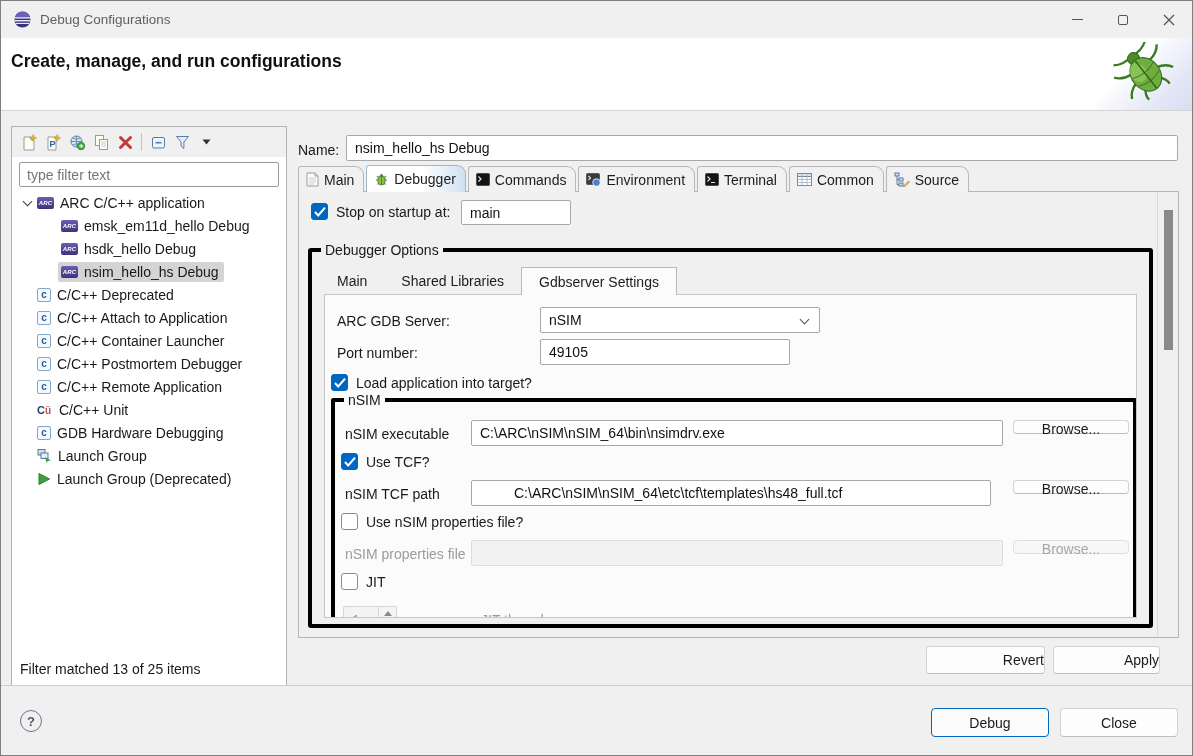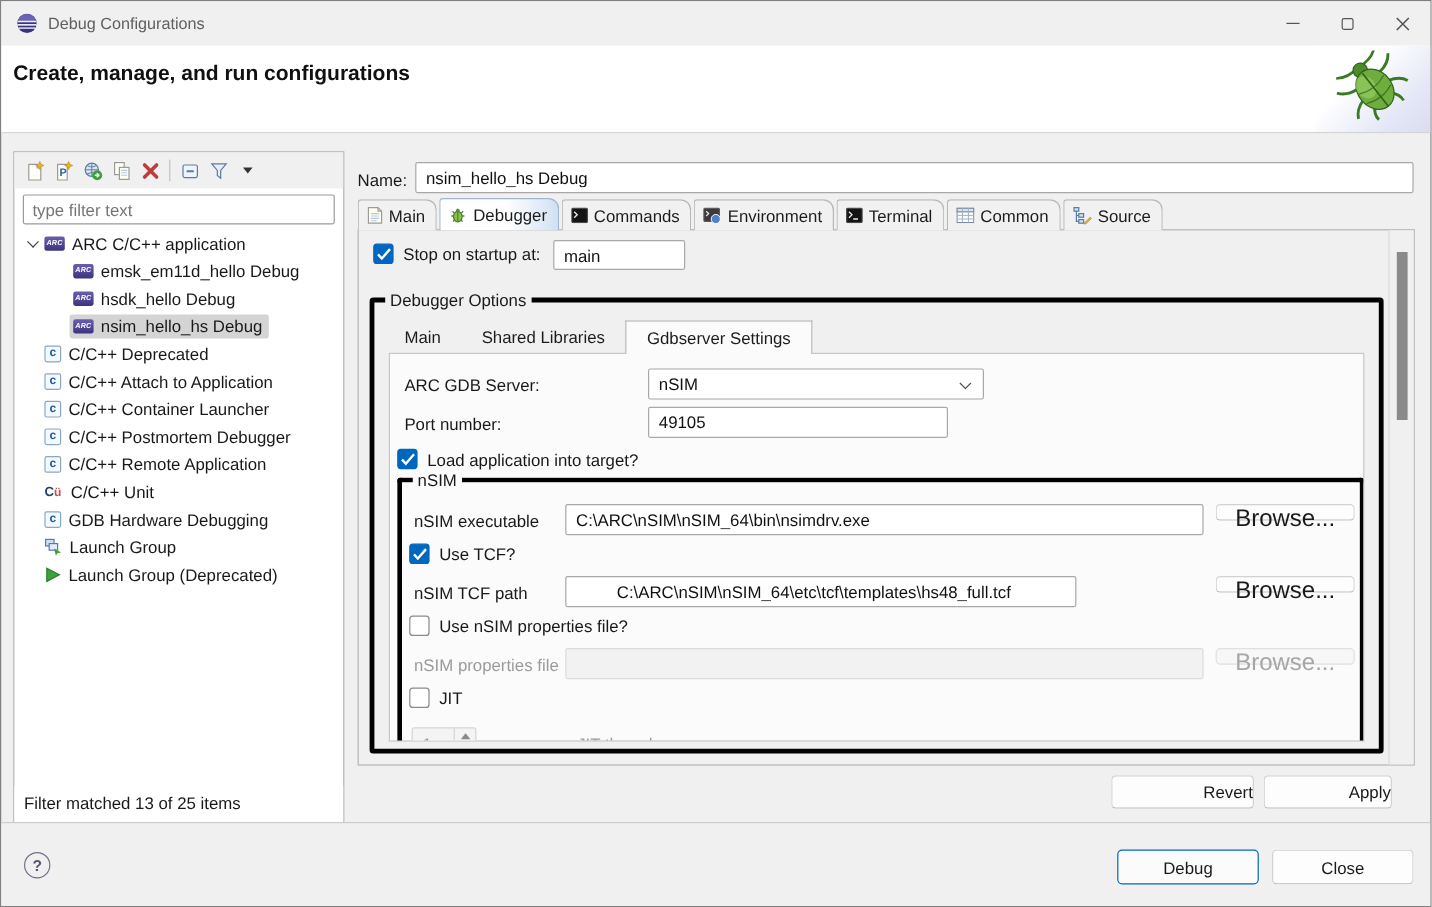--- a/index.html
+++ b/index.html
@@ -72,21 +72,21 @@
   .subpanel { position:absolute; left:12px; right:12px; top:42px; bottom:6px; background:#fbfbfb; border:1px solid #c6c6c6; overflow:hidden; }
   .f-label { position:absolute; font-size:14px; color:#191919; }
   .f-label.disabled, .dis-text { color:#9b9b9b; }
   .text-field { position:absolute; height:26px; border:1px solid #a8a8a8; border-radius:2px; background:#fff;
     font-family:"Liberation Sans",sans-serif; font-size:14px; padding:0 8px; color:#111; }
   .text-field:disabled { background:#f2f2f2; border-color:#dcdcdc; }
   .combo { position:absolute; height:26px; border:1px solid #a8a8a8; border-radius:2px; background:#fff; font-size:14px; color:#111;
     display:flex; align-items:center; padding:0 8px; }
   .combo .chev-down { position:absolute; right:11px; top:8px; width:7px; height:7px; border-right:1.4px solid #505050; border-bottom:1.4px solid #505050; transform:rotate(45deg); }
   .browse-btn { position:absolute; width:116px; height:14px; background:#fdfdfd; border:1px solid #d2d2d2; border-bottom-color:#bdbdbd;
-    border-radius:4px; font-family:"Liberation Sans",sans-serif; font-size:20px; color:#1a1a1a; }
+    border-radius:4px; font-family:"Liberation Sans",sans-serif; font-size:14px; color:#1a1a1a; }
   .browse-btn:disabled { color:#a6a6a6; background:#f7f7f7; border-color:#e0e0e0; }
   #nsim-group { left:6px; top:103px; width:806px; height:252px; border-radius:3px 3px 0 0; border-bottom:none; }
   #nsim-group > .legend { background:#fbfbfb; }
   .spinner { position:absolute; left:8px; top:204px; width:54px; height:27px; display:flex; border:1px solid #d5d5d5; border-radius:2px; background:#f4f4f4; }
   .spin-val { width:34px; display:flex; align-items:center; padding-left:8px; font-size:14px; color:#9b9b9b; }
   .spin-btns { width:18px; border-left:1px solid #d5d5d5; display:flex; flex-direction:column; }
   .spin-btns > div { flex:1; display:flex; align-items:center; justify-content:center; }
   .tri-up { width:0; height:0; border-left:4px solid transparent; border-right:4px solid transparent; border-bottom:5px solid #8a8a8a; }
   .tri-dn { width:0; height:0; border-left:4px solid transparent; border-right:4px solid transparent; border-top:5px solid #8a8a8a; }
   
@@ -439,21 +439,21 @@
           <div class="cb-row" style="position:absolute; left:6px; top:51px;">
             <span class="cb checked">
               <svg width="14" height="12" viewBox="0 0 14 12">
                 <path d="M2 6 l3.2 3.4 L12 1.6" stroke="#fff" stroke-width="2" fill="none"></path>
               </svg>
             </span>
             <span>Use TCF?</span>
           </div>
 
           <div class="f-label" style="left:10px; top:84px;">nSIM TCF path</div>
-          <input class="text-field" style="left: 136px; top: 78px; width: 426px; padding-left: 42px;" value="C:\ARC\nSIM\nSIM_64\etc\tcf\templates\hs48_full.tcf">
+          <input class="text-field" style="left: 136px; top: 78px; width: 520px; padding-left: 42px;" value="C:\ARC\nSIM\nSIM_64\etc\tcf\templates\hs48_full.tcf">
           <button class="browse-btn" style="left:678px; top:78px;">Browse...</button>
 
           <div class="cb-row" style="position:absolute; left:6px; top:111px;">
             <span class="cb"></span>
             <span>Use nSIM properties file?</span>
           </div>
 
           <div class="f-label disabled" style="left:10px; top:144px;">nSIM properties file</div>
           <input class="text-field" style="left: 136px; top: 138px; width: 532px;" disabled="" value="">
           <button class="browse-btn" style="left:678px; top:138px;" disabled="">Browse...</button>

